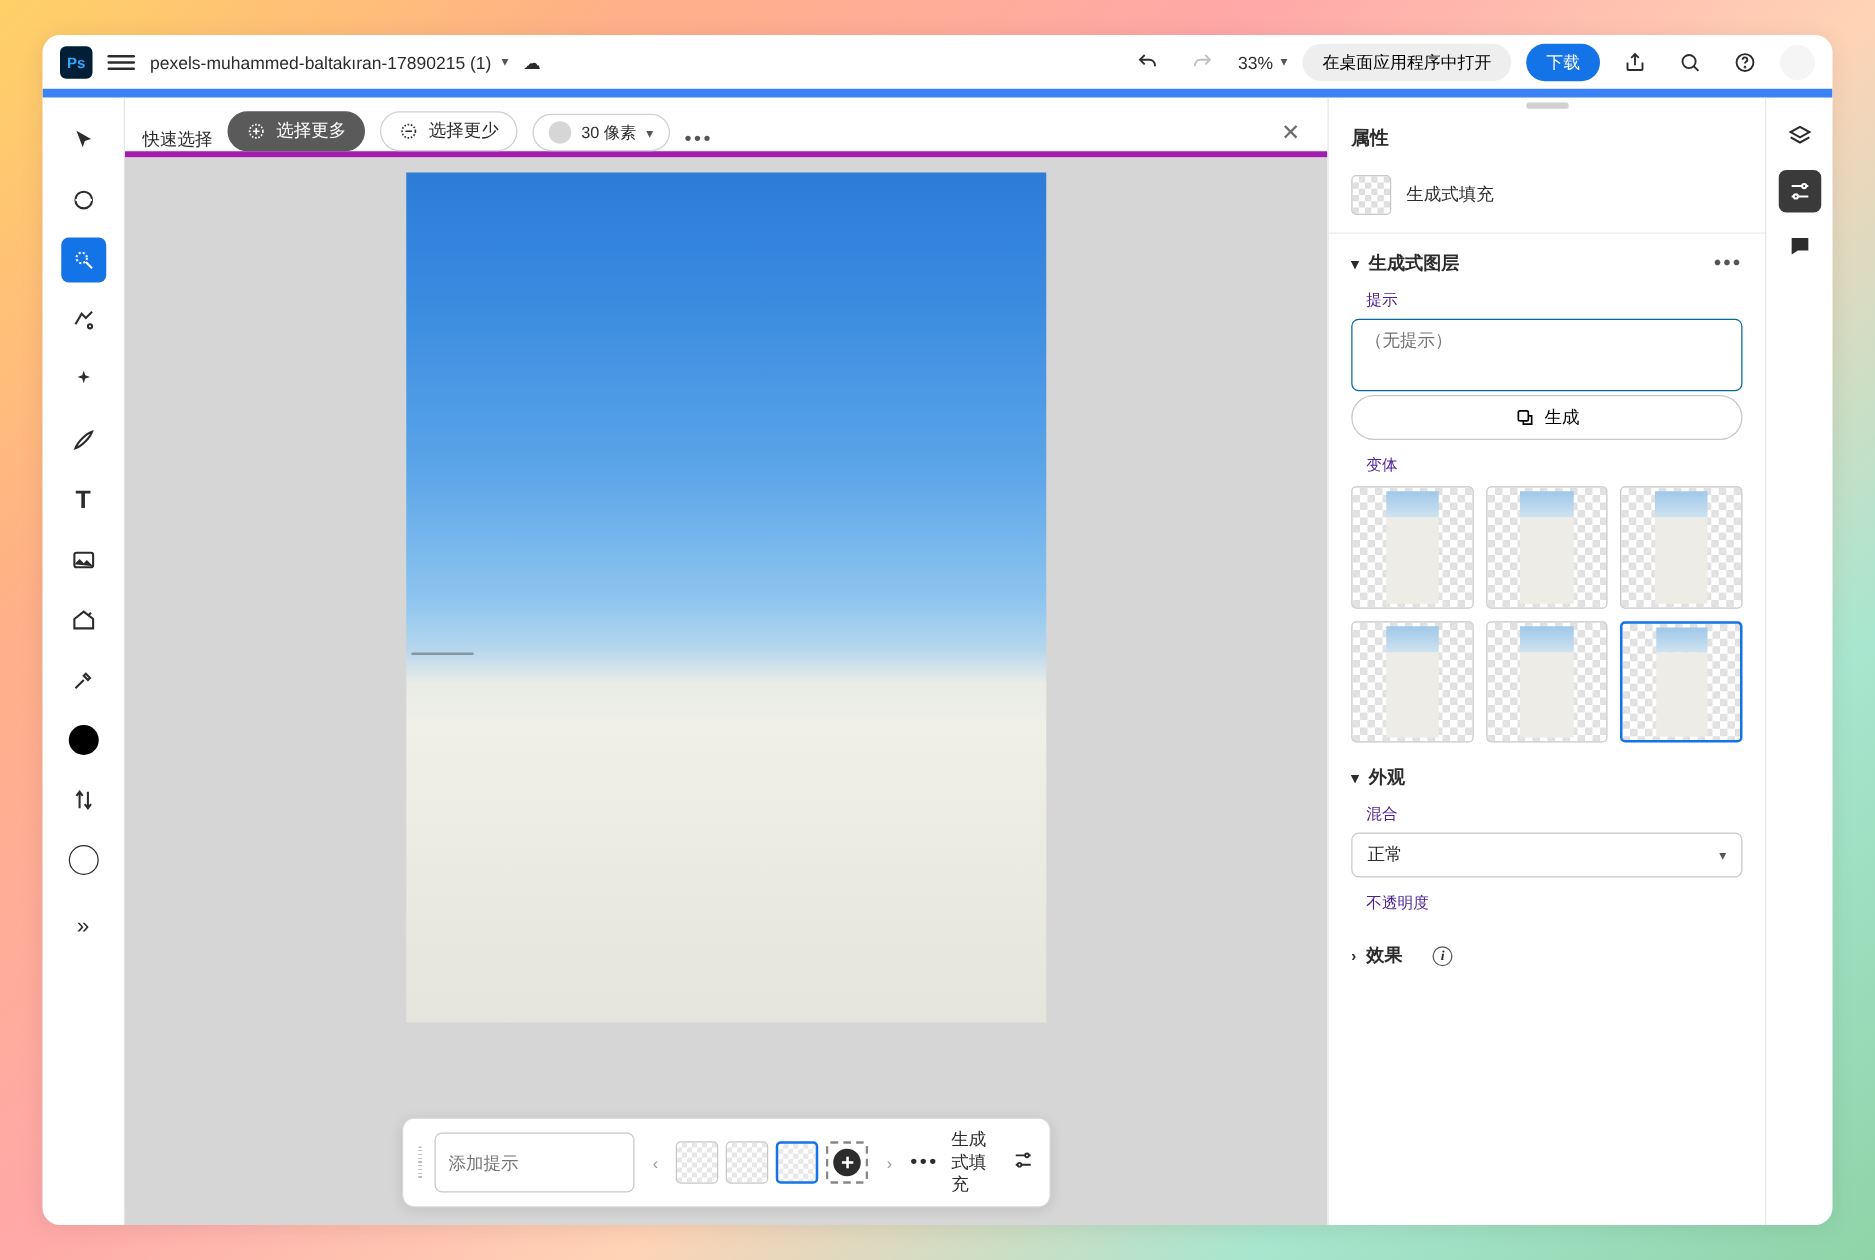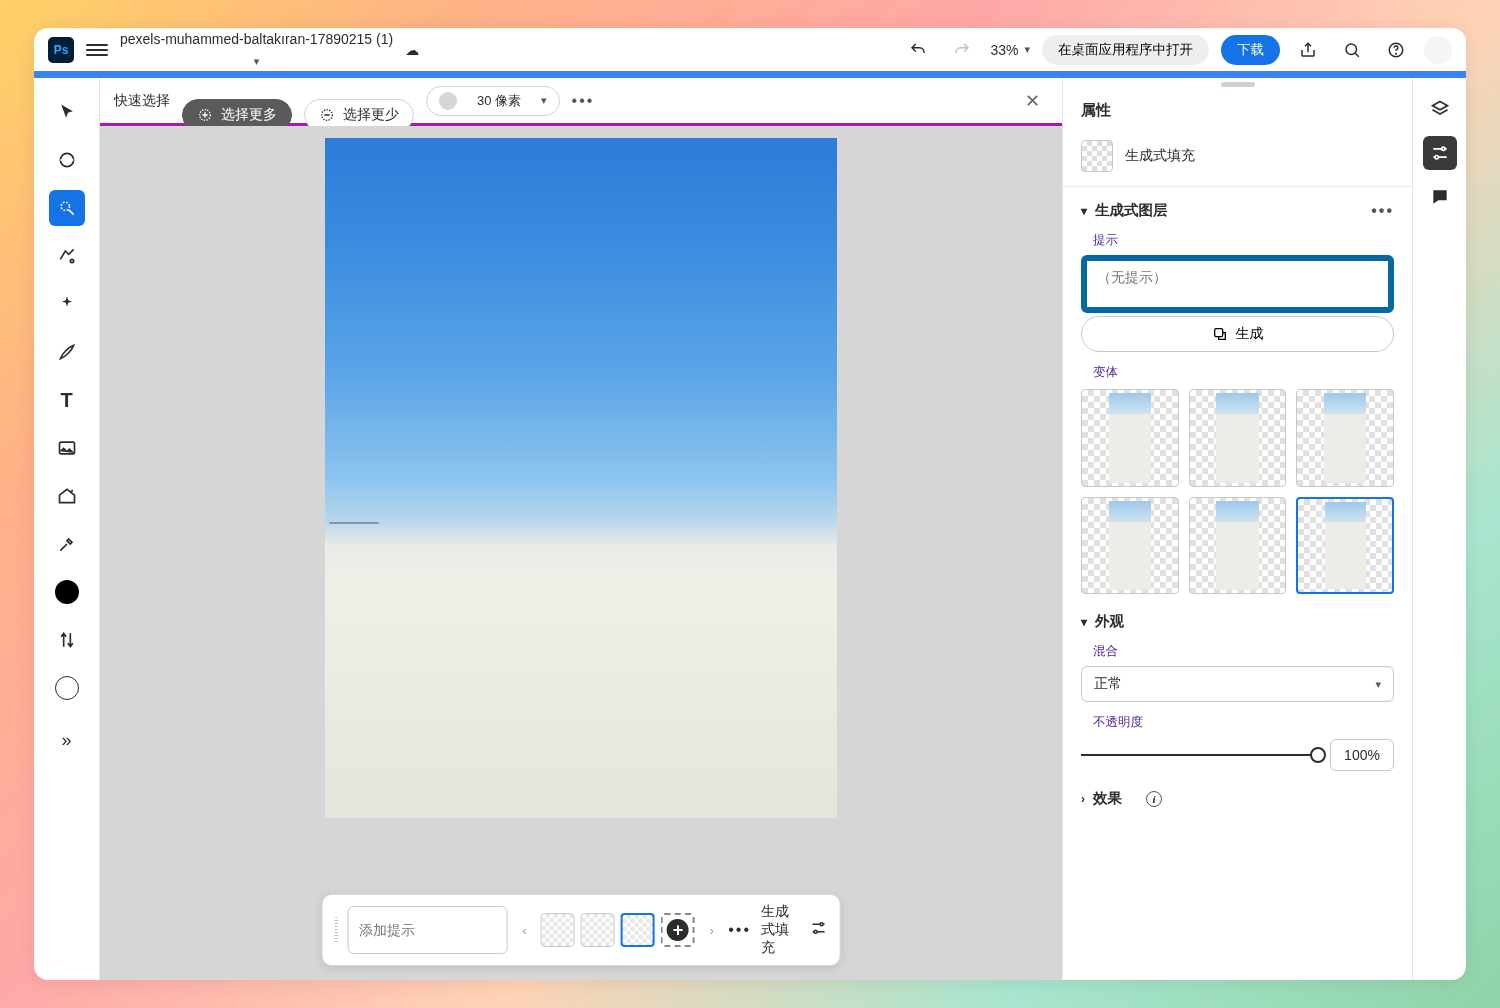--- a/index.html
+++ b/index.html
@@ -37,21 +37,21 @@
   width: 26px; height: 26px;
   background: #001e36;
   border-radius: 5px;
   color: #31a8ff;
   font-weight: 700;
   font-size: 12px;
   display: flex; align-items: center; justify-content: center;
 }
 .hamburger { width: 22px; display: flex; flex-direction: column; gap: 3px; cursor: pointer; }
 .hamburger span { height: 2px; background: #2c2c2c; border-radius: 1px; }
-.filename { font-size: 14px; display: flex; align-items: center; gap: 8px; flex-direction: column; }
+.filename { font-size: 14px; display: flex; align-items: center; gap: 8px; }
 .chev { font-size: 11px; color: #555; }
 .cloud-icon { font-size: 14px; color: #2c2c2c; }
 .topbar-spacer { flex: 1; }
 .icon-btn { width: 32px; height: 32px; display: flex; align-items: center; justify-content: center; border-radius: 16px; cursor: pointer; color: #2c2c2c; }
 .icon-btn.disabled { color: #c0c0c0; }
 .zoom { display: flex; align-items: center; gap: 6px; font-size: 14px; }
 .pill {
   padding: 6px 16px; border-radius: 18px; font-size: 13.5px; cursor: pointer;
   background: #eeeeee; color: #000000;
 }
@@ -79,31 +79,31 @@
 }
 .tool.active { background: #1473e6; color: #fff; }
 .tool svg { width: 20px; height: 20px; }
 .swatch-fg { width: 24px; height: 24px; border-radius: 50%; background: #000; }
 .swatch-bg { width: 24px; height: 24px; border-radius: 50%; background: #fff; border: 1.5px solid #2c2c2c; }
 .more-tools { margin-top: 4px; }
 
 
 .canvas-col { display: flex; flex-direction: column; overflow: hidden; }
 .options-bar {
-  height: 48px; border-bottom: 3px solid #a21caf;
-  display: flex; align-items: center; gap: 12px; padding: 0 14px;
+  height: 48px; border-bottom: 5px solid #a21caf;
+  display: flex; align-items: flex-end; gap: 12px; padding: 0 14px;
 }
 .opt-label { font-size: 14px; }
 .opt-btn {
   display: flex; align-items: center; gap: 8px;
   padding: 6px 14px; border-radius: 18px;
   border: 1px solid #d0d0d0; background: #fff; cursor: pointer; font-size: 14px; margin-top: 28px;
 }
 .opt-btn.dark { background: #5a5a5a; color: #fff; border-color: #5a5a5a; }
-.brush-sel { display: flex; align-items: center; gap: 20px; border: 1px solid #d0d0d0; border-radius: 18px; padding: 5px 12px; cursor: pointer; }
+.brush-sel { display: flex; align-items: center; gap: 8px; border: 1px solid #d0d0d0; border-radius: 18px; padding: 5px 12px; cursor: pointer; }
 .brush-dot { width: 18px; height: 18px; border-radius: 50%; background: #d6d6d6; }
 .opt-spacer { flex: 1; }
 .close-x { font-size: 18px; color: #6a6a6a; cursor: pointer; padding: 4px 8px; }
 
 .canvas-area {
   flex: 1; background: #d6d6d6; position: relative;
   display: flex; align-items: flex-start; justify-content: center;
   padding-top: 12px;
 }
 .image-canvas {
@@ -182,21 +182,21 @@
 .section { padding: 14px 18px 4px; }
 .section-header {
   display: flex; align-items: center; gap: 8px; font-size: 14.5px; font-weight: 600;
   cursor: pointer; justify-content: space-between;
 }
 .section-header .left { display: flex; align-items: center; gap: 8px; }
 .chev-icon { font-size: 12px; }
 .dots { font-size: 16px; letter-spacing: 2px; cursor: pointer; color: #555; }
 .field-label { font-size: 12.5px; color: #4c1d95; margin: 12px 12px 6px; }
 .prompt-box {
-  width: 100%; height: 58px; border: 6px solid #0369a1; border-radius: 6px;
+  width: 100%; height: 58px; border: 1px solid #0369a1; border-radius: 6px;
   padding: 8px 10px; font-size: 14px; color: #9a9a9a; resize: none; outline: none;
 }
 .generate-btn {
   width: 100%; height: 36px; 
   border: 1px solid #c8c8c8; border-radius: 18px; background: #fff;
   display: flex; align-items: center; justify-content: center; gap: 8px;
   font-size: 14px; cursor: pointer;
 }
 
 .variant-grid {
@@ -482,26 +482,20 @@
               <span class="chev-icon">▾</span>
               <span>外观</span>
             </span>
         </div>
         <div class="field-label">混合</div>
         <div class="select">
           <span>正常</span>
           <span class="chev">▾</span>
         </div>
         <div class="field-label">不透明度</div>
-        <div class="slider-row">
-          <div class="slider-track">
-              <div class="slider-thumb"></div>
-            </div>
-          <div class="opacity-val">100%</div>
-        </div>
       </div>
 
       <div class="section">
         <div class="section-header">
           <span class="left"><span class="chev-icon">›</span><span>效果</span>&nbsp;&nbsp;<span class="info-icon">i</span></span>
         </div>
       </div>
     </div>
 
     <div class="right-rail">

